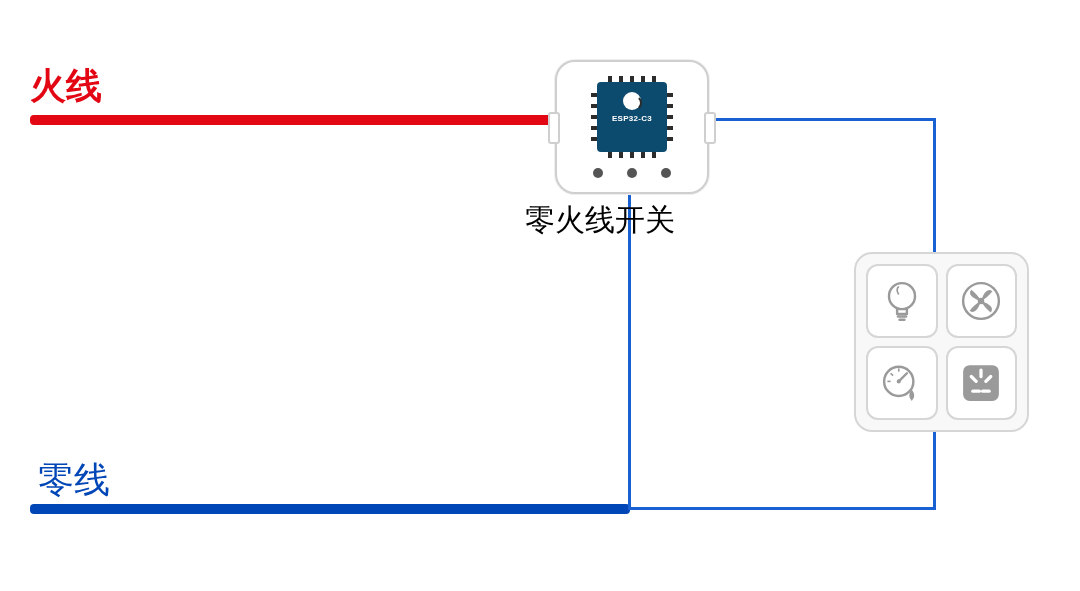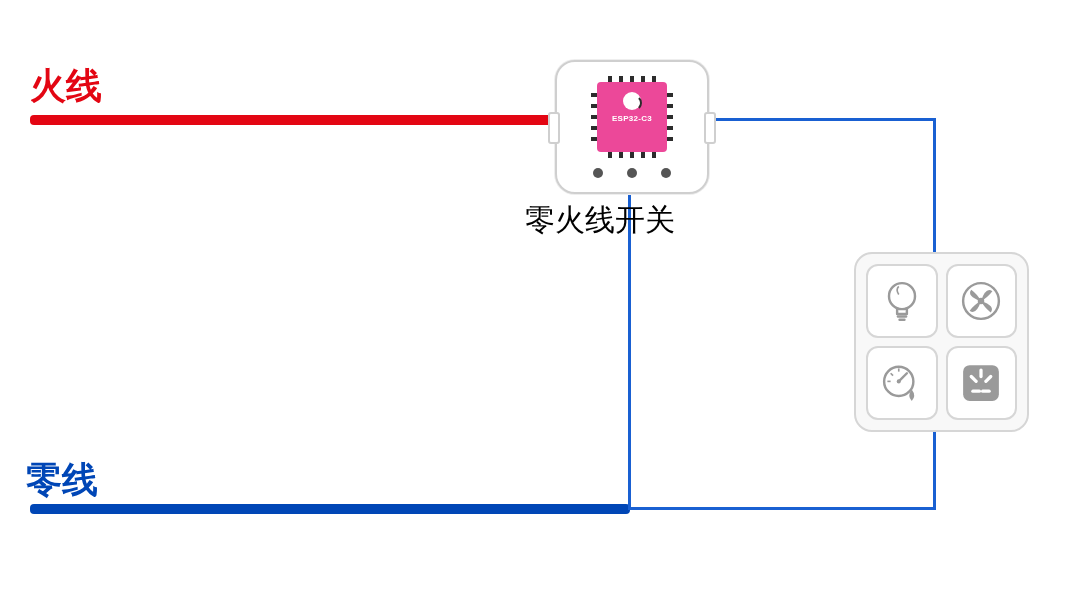--- a/index.html
+++ b/index.html
@@ -20,24 +20,24 @@
     .live-label {
       position: absolute;
       left: 30px;
       top: 62px;
       font-size: 36px;
       font-weight: bold;
       color: #e30613;
     }
     .neutral-label {
       position: absolute;
-      left: 26px;
+      left: 38px;
       top: 456px;
       font-size: 36px;
-      font-weight: bold;
+      font-weight: normal;
       color: #0046b6;
       text-align: center;
     }
     .live-wire {
       position: absolute;
       left: 30px;
       top: 115px;
       width: 540px;
       height: 10px;
       background: #e30613;
@@ -107,21 +107,21 @@
       top: 50px;
     }
     .switch-tab.left { left: -9px; }
     .switch-tab.right { right: -9px; }
     .chip {
       position: absolute;
       left: 40px;
       top: 20px;
       width: 70px;
       height: 70px;
-      background: #ec4899;
+      background: #0c4a6e;
       border-radius: 4px;
       color: #fff;
       font-size: 9px;
       text-align: center;
     }
     .chip-pins {
       position: absolute;
       display: flex;
       justify-content: space-around;
     }

